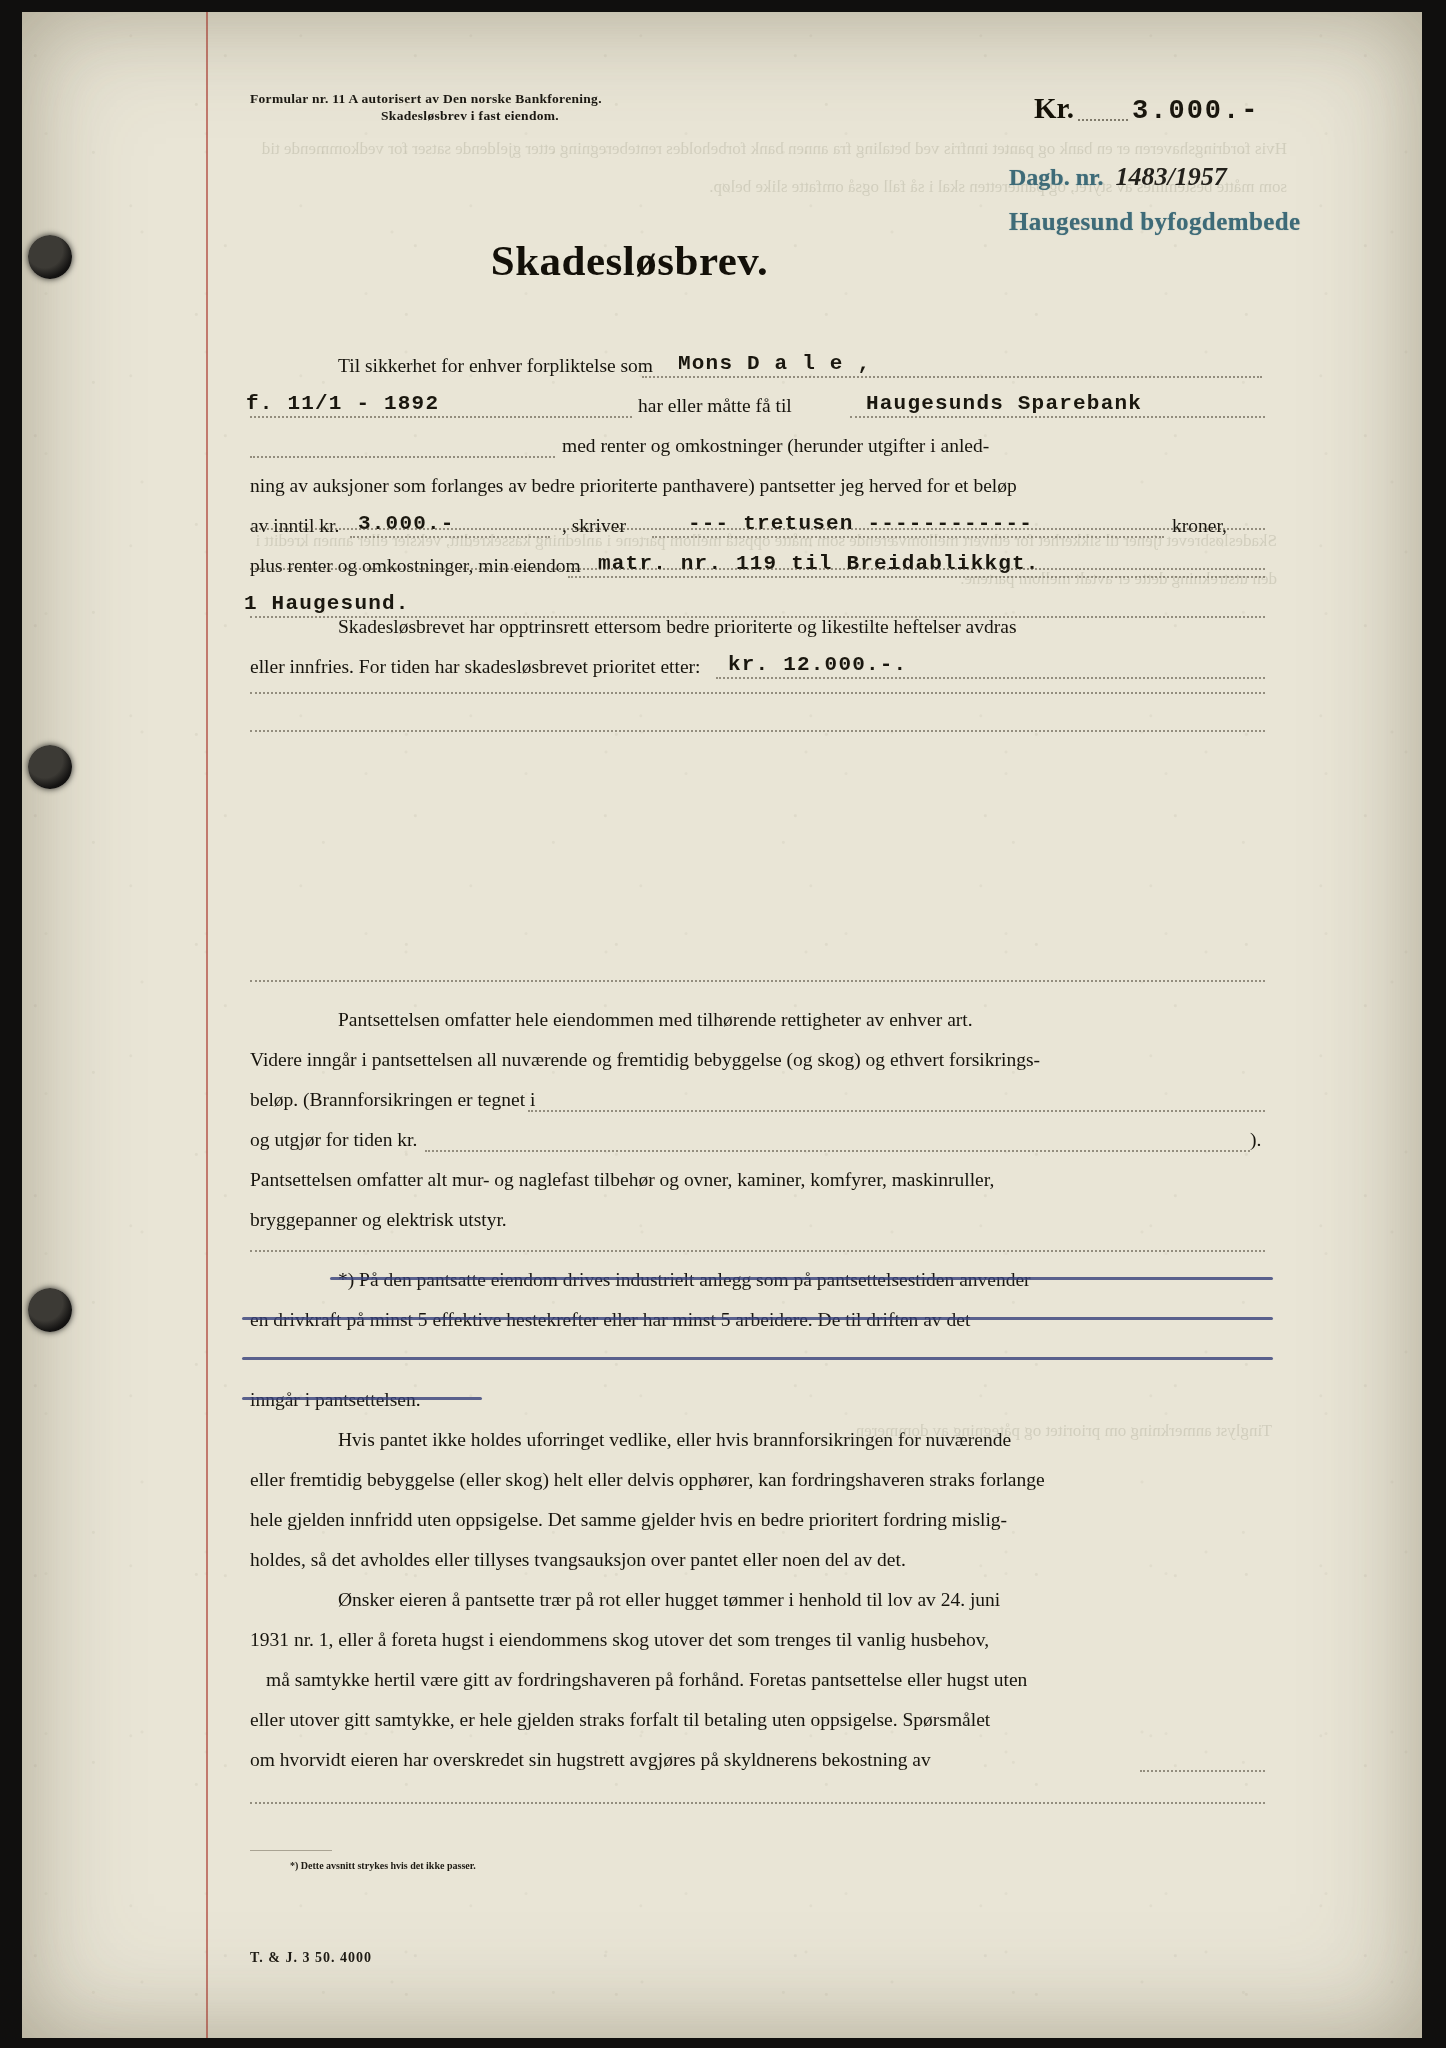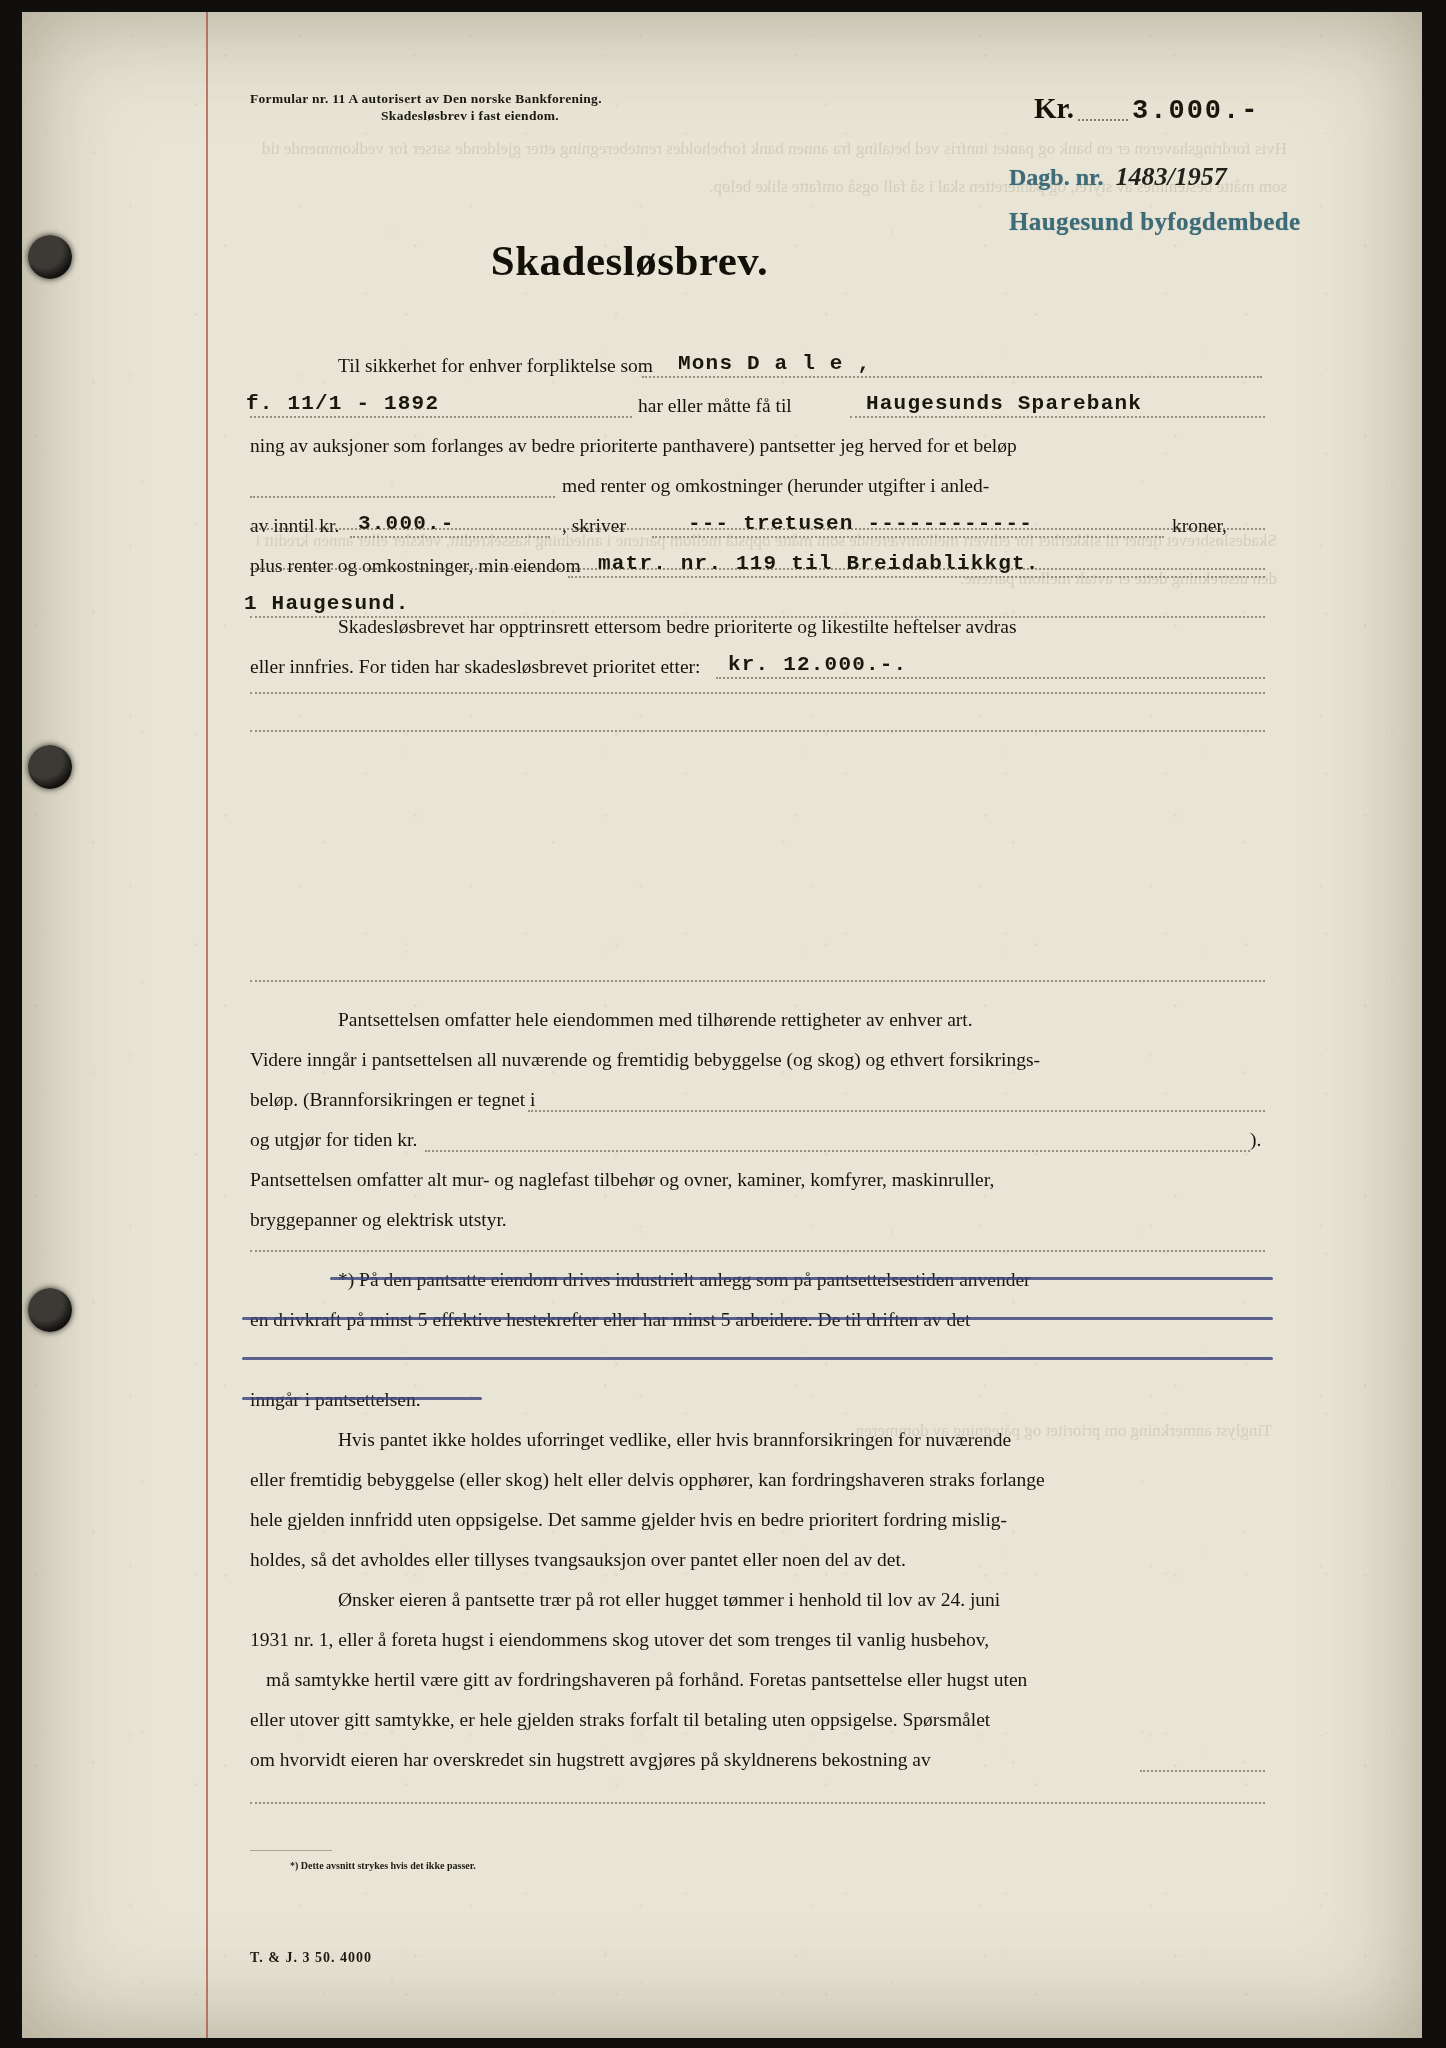--- a/index.html
+++ b/index.html
@@ -165,25 +165,25 @@
           <span class="tw" style="position:absolute;left:428px;top:-2px;">Mons  D a l e ,</span>
         </div>
         <div style="position:relative;height:40px;">
           <span class="rule" style="left:0px;top:30px;width:382px;"></span>
           <span class="tw" style="position:absolute;left:-4px;top:-2px;">f. 11/1 - 1892</span>
           <span style="position:absolute;left:388px;top:0;">har eller måtte få til</span>
           <span class="rule" style="left:600px;top:30px;width:415px;"></span>
           <span class="tw" style="position:absolute;left:616px;top:-2px;">Haugesunds Sparebank</span>
         </div>
         <div style="position:relative;height:40px;">
-          <span style="position:absolute;left:0;top:0;">ning av auksjoner som forlanges av bedre prioriterte panthavere) pantsetter jeg herved for et beløp</span>
-        </div>
-        <div style="position:relative;height:40px;">
           <span class="rule" style="left:0px;top:30px;width:305px;"></span>
           <span style="position:absolute;left:312px;top:0;">med renter og omkostninger (herunder utgifter i anled-</span>
+        </div>
+        <div style="position:relative;height:40px;">
+          <span style="position:absolute;left:0;top:0;">ning av auksjoner som forlanges av bedre prioriterte panthavere) pantsetter jeg herved for et beløp</span>
         </div>
         <div style="position:relative;height:40px;">
           <span style="position:absolute;left:0;top:0;">av inntil kr.</span>
           <span class="rule" style="left:100px;top:30px;width:200px;"></span>
           <span class="tw" style="position:absolute;left:108px;top:-2px;">3.000.-</span>
           <span style="position:absolute;left:312px;top:0;">, skriver</span>
           <span class="rule" style="left:402px;top:30px;width:512px;"></span>
           <span class="tw" style="position:absolute;left:438px;top:-2px;">--- tretusen ------------</span>
           <span style="position:absolute;left:922px;top:0;">kroner,</span>
         </div>

